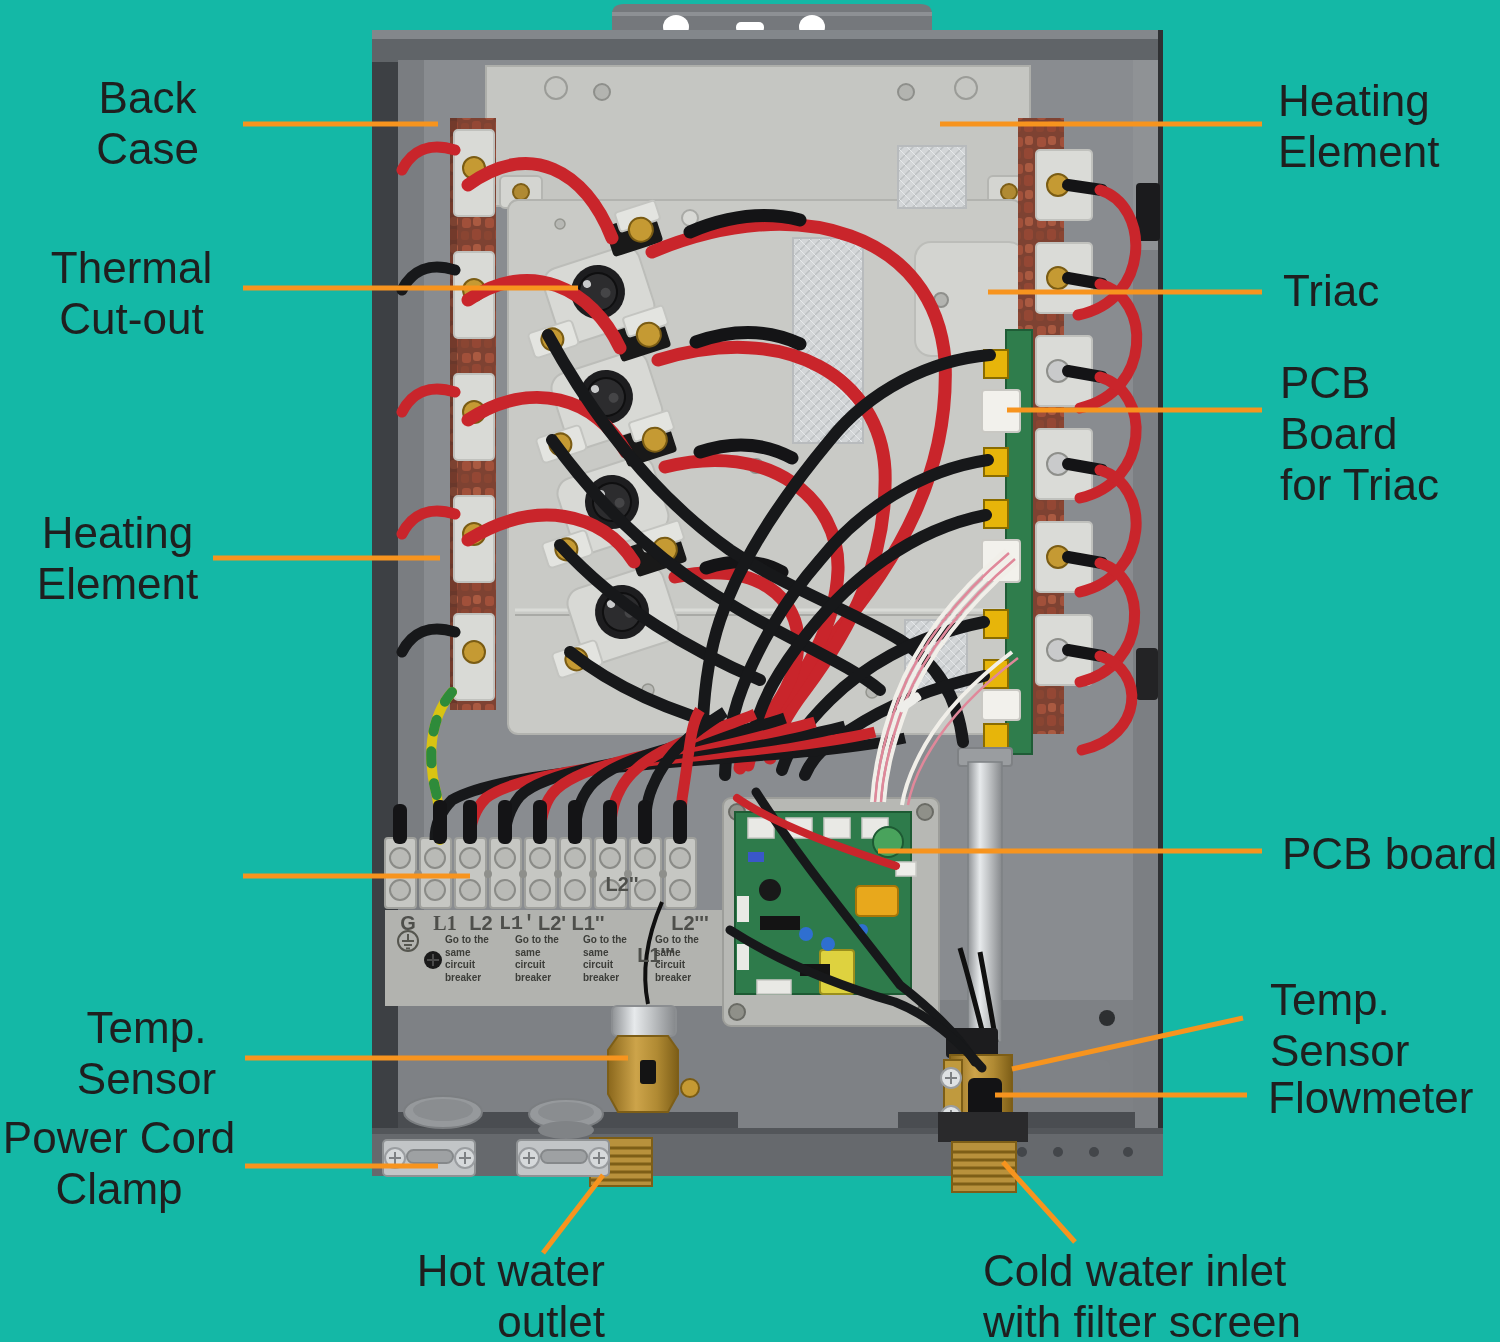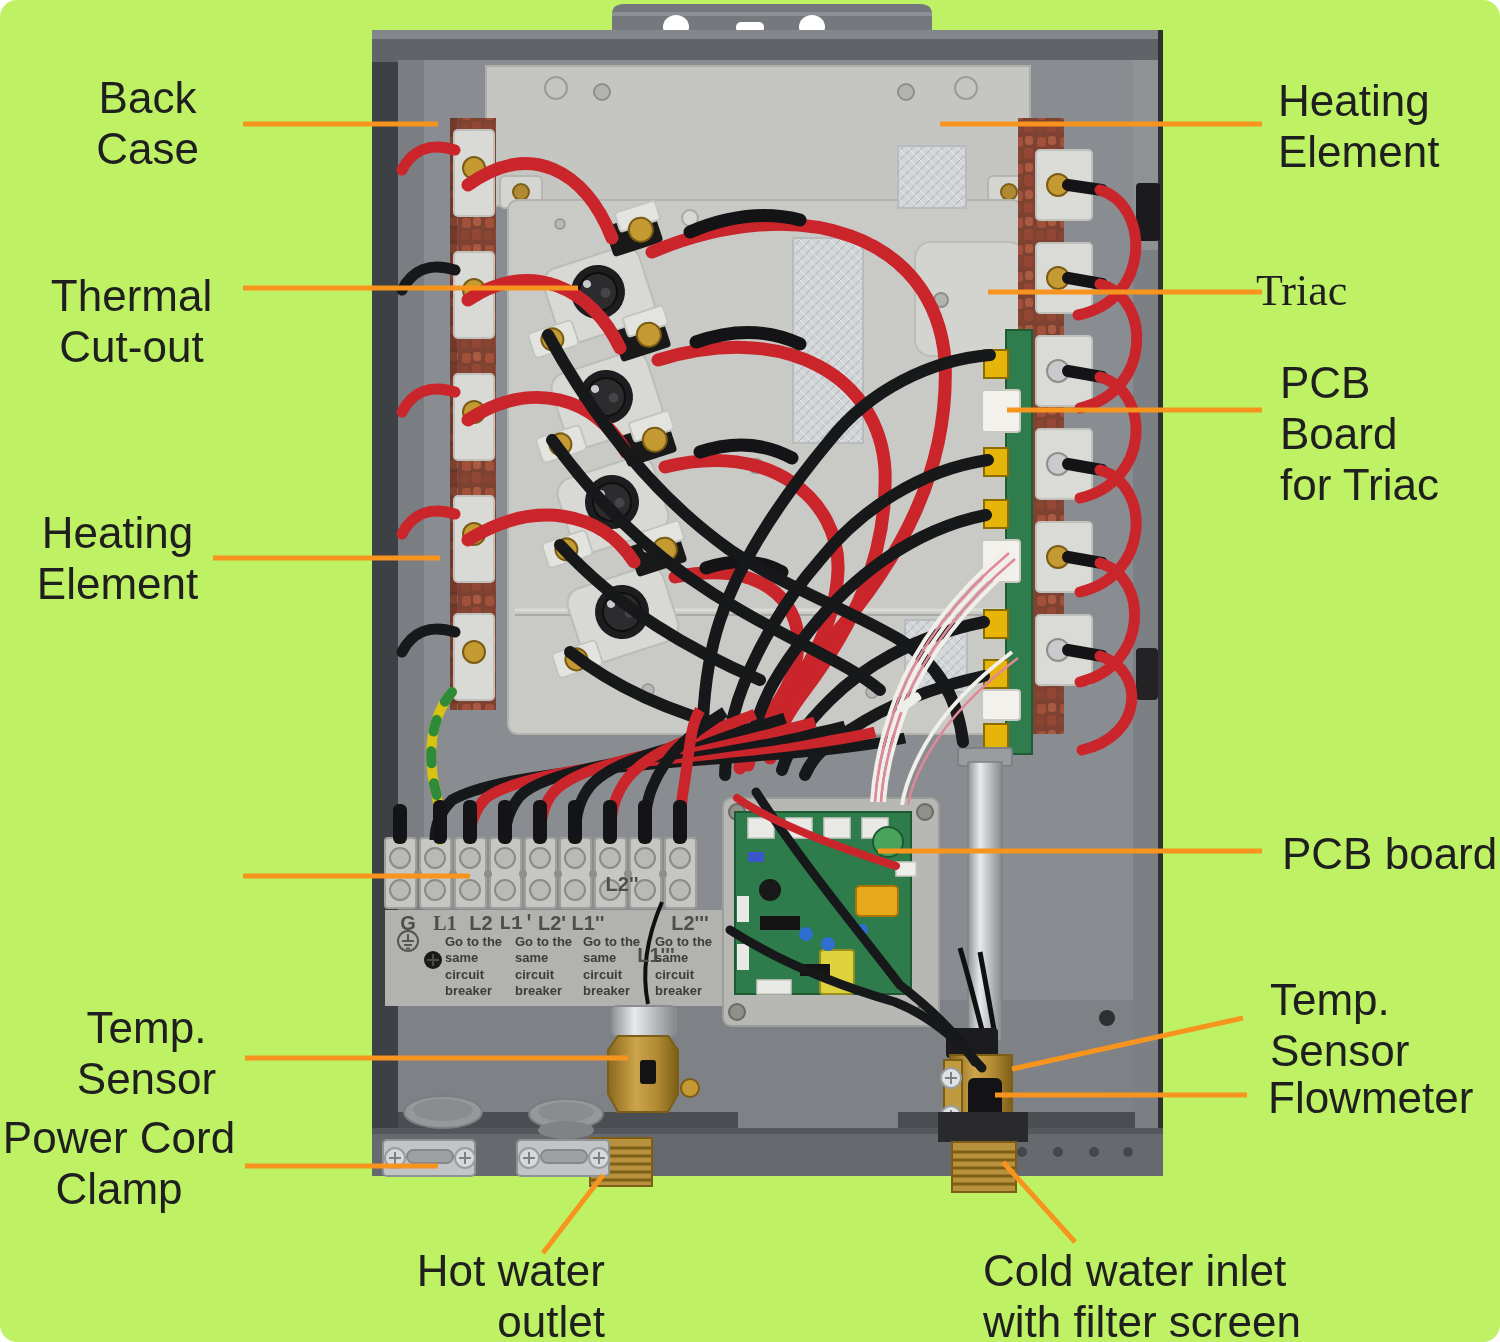--- a/index.html
+++ b/index.html
@@ -1,25 +1,25 @@
 <!DOCTYPE html>
 <html><head>
 <meta charset="utf-8">
 <style>
   html,body{margin:0;padding:0;background:#ffffff;}
-  #stage{position:relative;width:1500px;height:1342px;background:#bef264;overflow:hidden;
-         font-family:"Liberation Sans","DejaVu Sans",sans-serif;border-radius:17px;}
+  #stage{position:relative;width:1500px;height:1342px;background:#14b8a6;overflow:hidden;
+         font-family:"Liberation Sans","DejaVu Sans",sans-serif;}
   #illustration{position:absolute;left:0;top:0;}
   #leaders{position:absolute;left:0;top:0;pointer-events:none;}
   .label{position:absolute;color:#1f1f1f;font-size:44px;font-weight:500;line-height:1.16;
          white-space:pre-line;letter-spacing:0px;}
   .c{text-align:center;} .r{text-align:right;} .l{text-align:left;}
   .tlabel{position:absolute;transform:translateX(-50%);color:#4e4f4b;font-size:20px;
           font-weight:bold;font-family:"Liberation Sans",sans-serif;}
-  .tnote{position:absolute;color:#3c3d39;font-size:13px;line-height:1.25;white-space:pre-line;
+  .tnote{position:absolute;color:#3c3d39;font-size:10px;line-height:1.25;white-space:pre-line;
          font-weight:bold;}
 </style>
 </head>
 <body>
 
 <div id="stage">
 
 <svg id="illustration" width="1500" height="1342" viewBox="0 0 1500 1342">
   <defs>
     <pattern id="finpat" width="23" height="27" patternUnits="userSpaceOnUse">
@@ -495,33 +495,33 @@
   <line x1="988" y1="292" x2="1262" y2="292" stroke-width="5" stroke="#F7941E"></line>
   <line x1="1007" y1="410" x2="1262" y2="410" stroke-width="5" stroke="#F7941E"></line>
   <line x1="878" y1="851" x2="1262" y2="851" stroke-width="5" stroke="#F7941E"></line>
   <line x1="1012" y1="1069" x2="1243" y2="1018" stroke-width="5" stroke="#F7941E"></line>
   <line x1="995" y1="1095" x2="1247" y2="1095" stroke-width="5" stroke="#F7941E"></line>
   <line x1="1003" y1="1162" x2="1075" y2="1242" stroke-width="5" stroke="#F7941E"></line>
 </svg>
 
 <div class="label c" style="left:60px;top:72px;width:175px;">Back
 Case</div>
-<div class="label c" style="left:28px;top:242px;width:207px;margin-top:28px;">Thermal
+<div class="label c" style="left:28px;top:242px;width:207px;">Thermal
 Cut-out</div>
 <div class="label c" style="left:25px;top:507px;width:185px;">Heating
 Element</div>
 <div class="label c" style="left:58px;top:1002px;width:177px;">Temp.
 Sensor</div>
 <div class="label c" style="left:0px;top:1112px;width:238px;">Power Cord
 Clamp</div>
 <div class="label r" style="left:375px;top:1245px;width:230px;">Hot water
 outlet</div>
 <div class="label l" style="left:1278px;top:75px;width:220px;">Heating
 Element</div>
-<div class="label l" style="left:1256px;top:265px;width:200px;font-family:Liberation Serif, serif;">Triac</div>
+<div class="label l" style="left:1283px;top:265px;width:200px;">Triac</div>
 <div class="label l" style="left:1280px;top:357px;width:220px;">PCB Board
 for Triac</div>
 <div class="label l" style="left:1282px;top:828px;width:218px;">PCB board</div>
 <div class="label l" style="left:1270px;top:974px;width:220px;">Temp.
 Sensor</div>
 <div class="label l" style="left:1268px;top:1072px;width:232px;">Flowmeter</div>
 <div class="label l" style="left:983px;top:1245px;width:400px;">Cold water inlet
 with filter screen</div>
 
 <span class="tlabel" style="left:408px;top:912px;">G</span>

